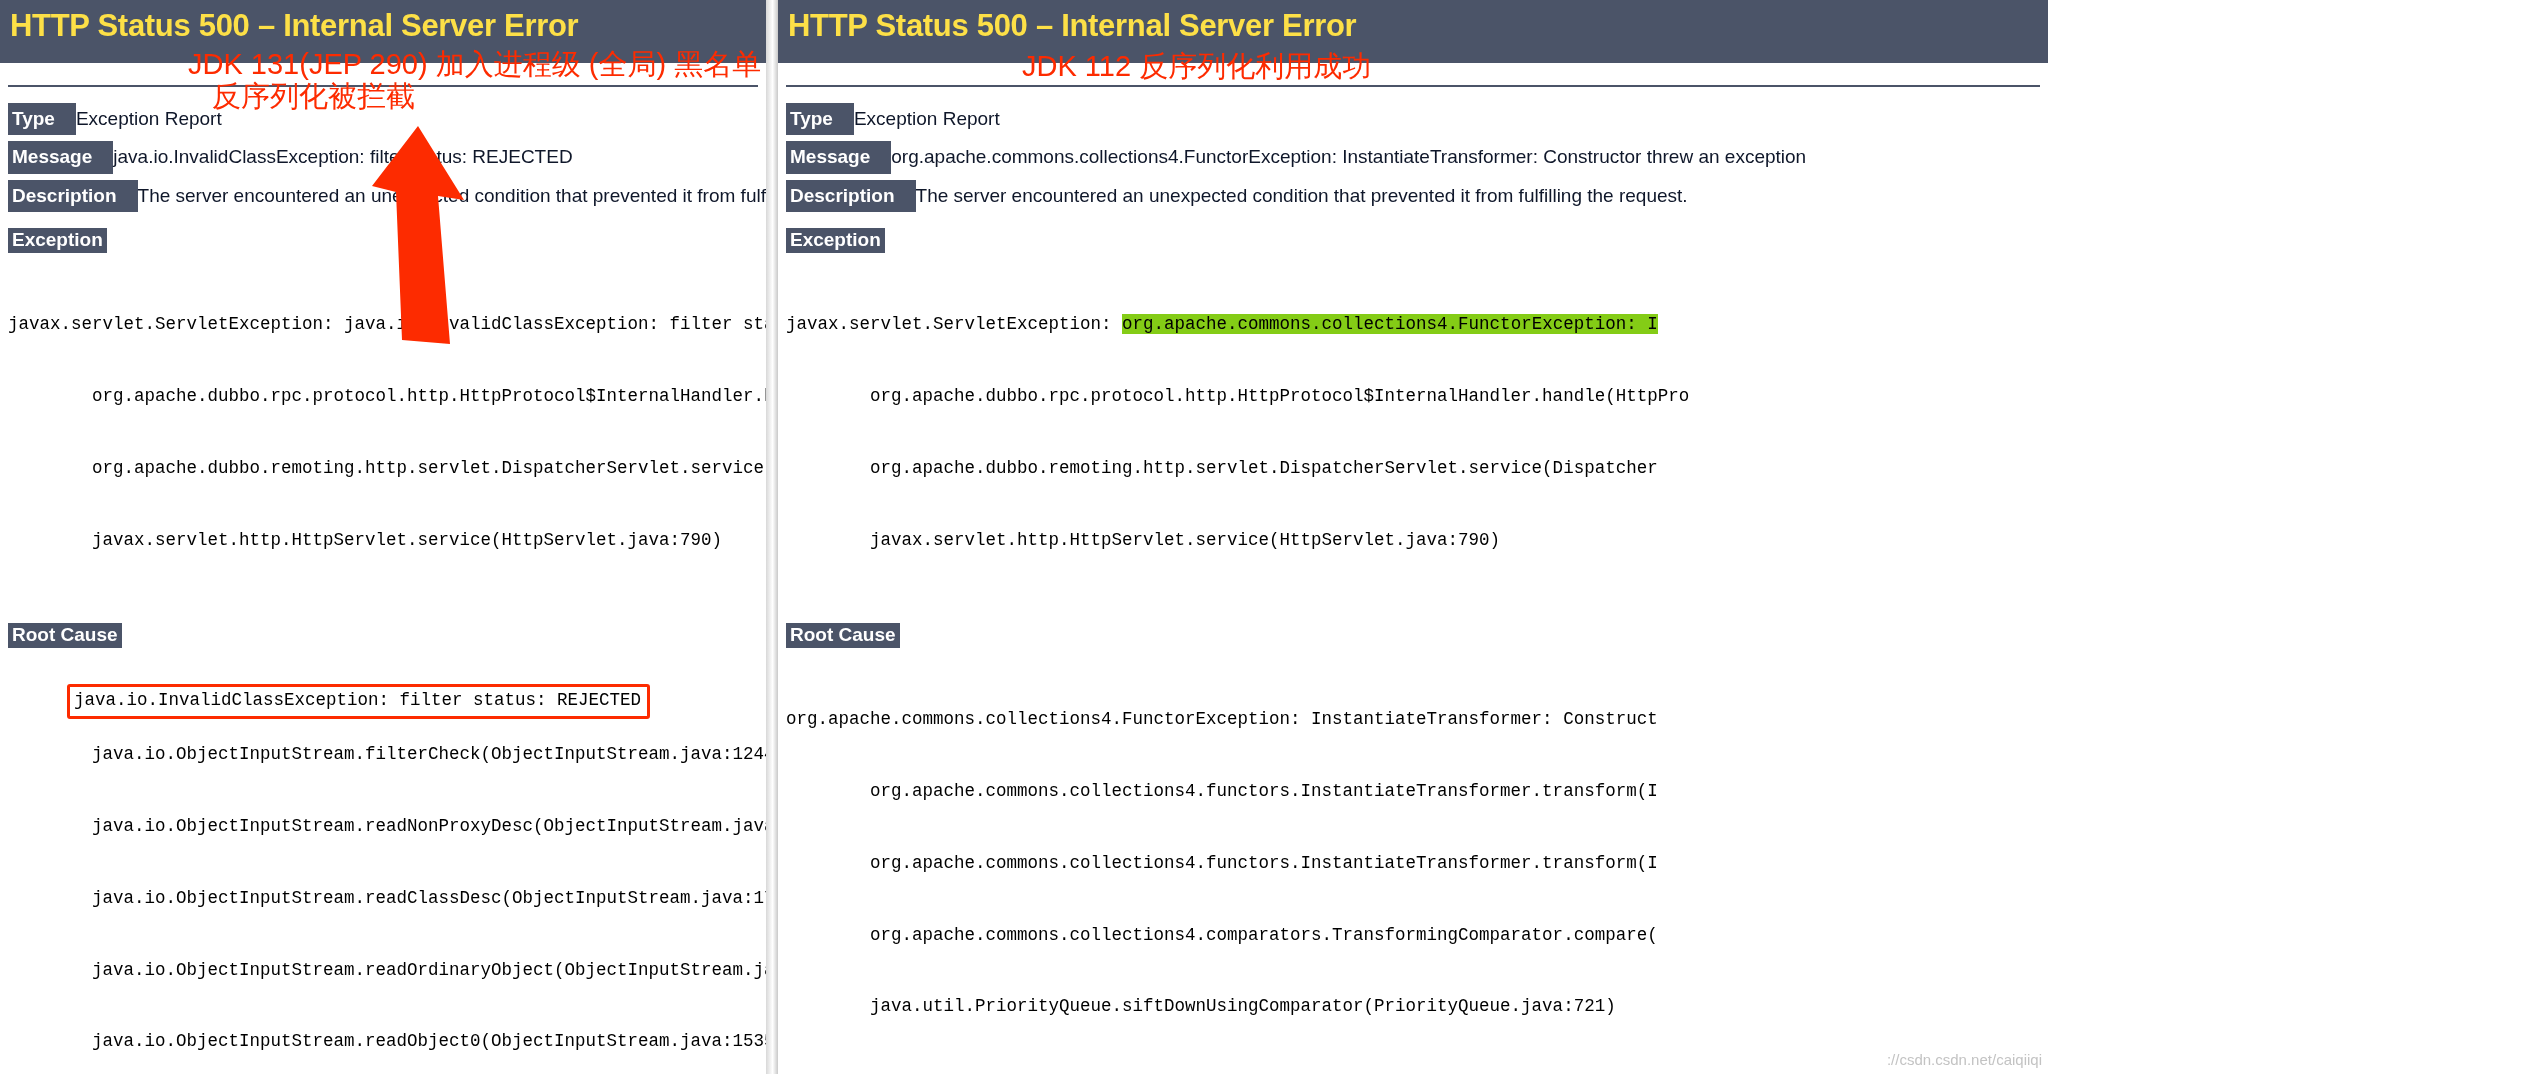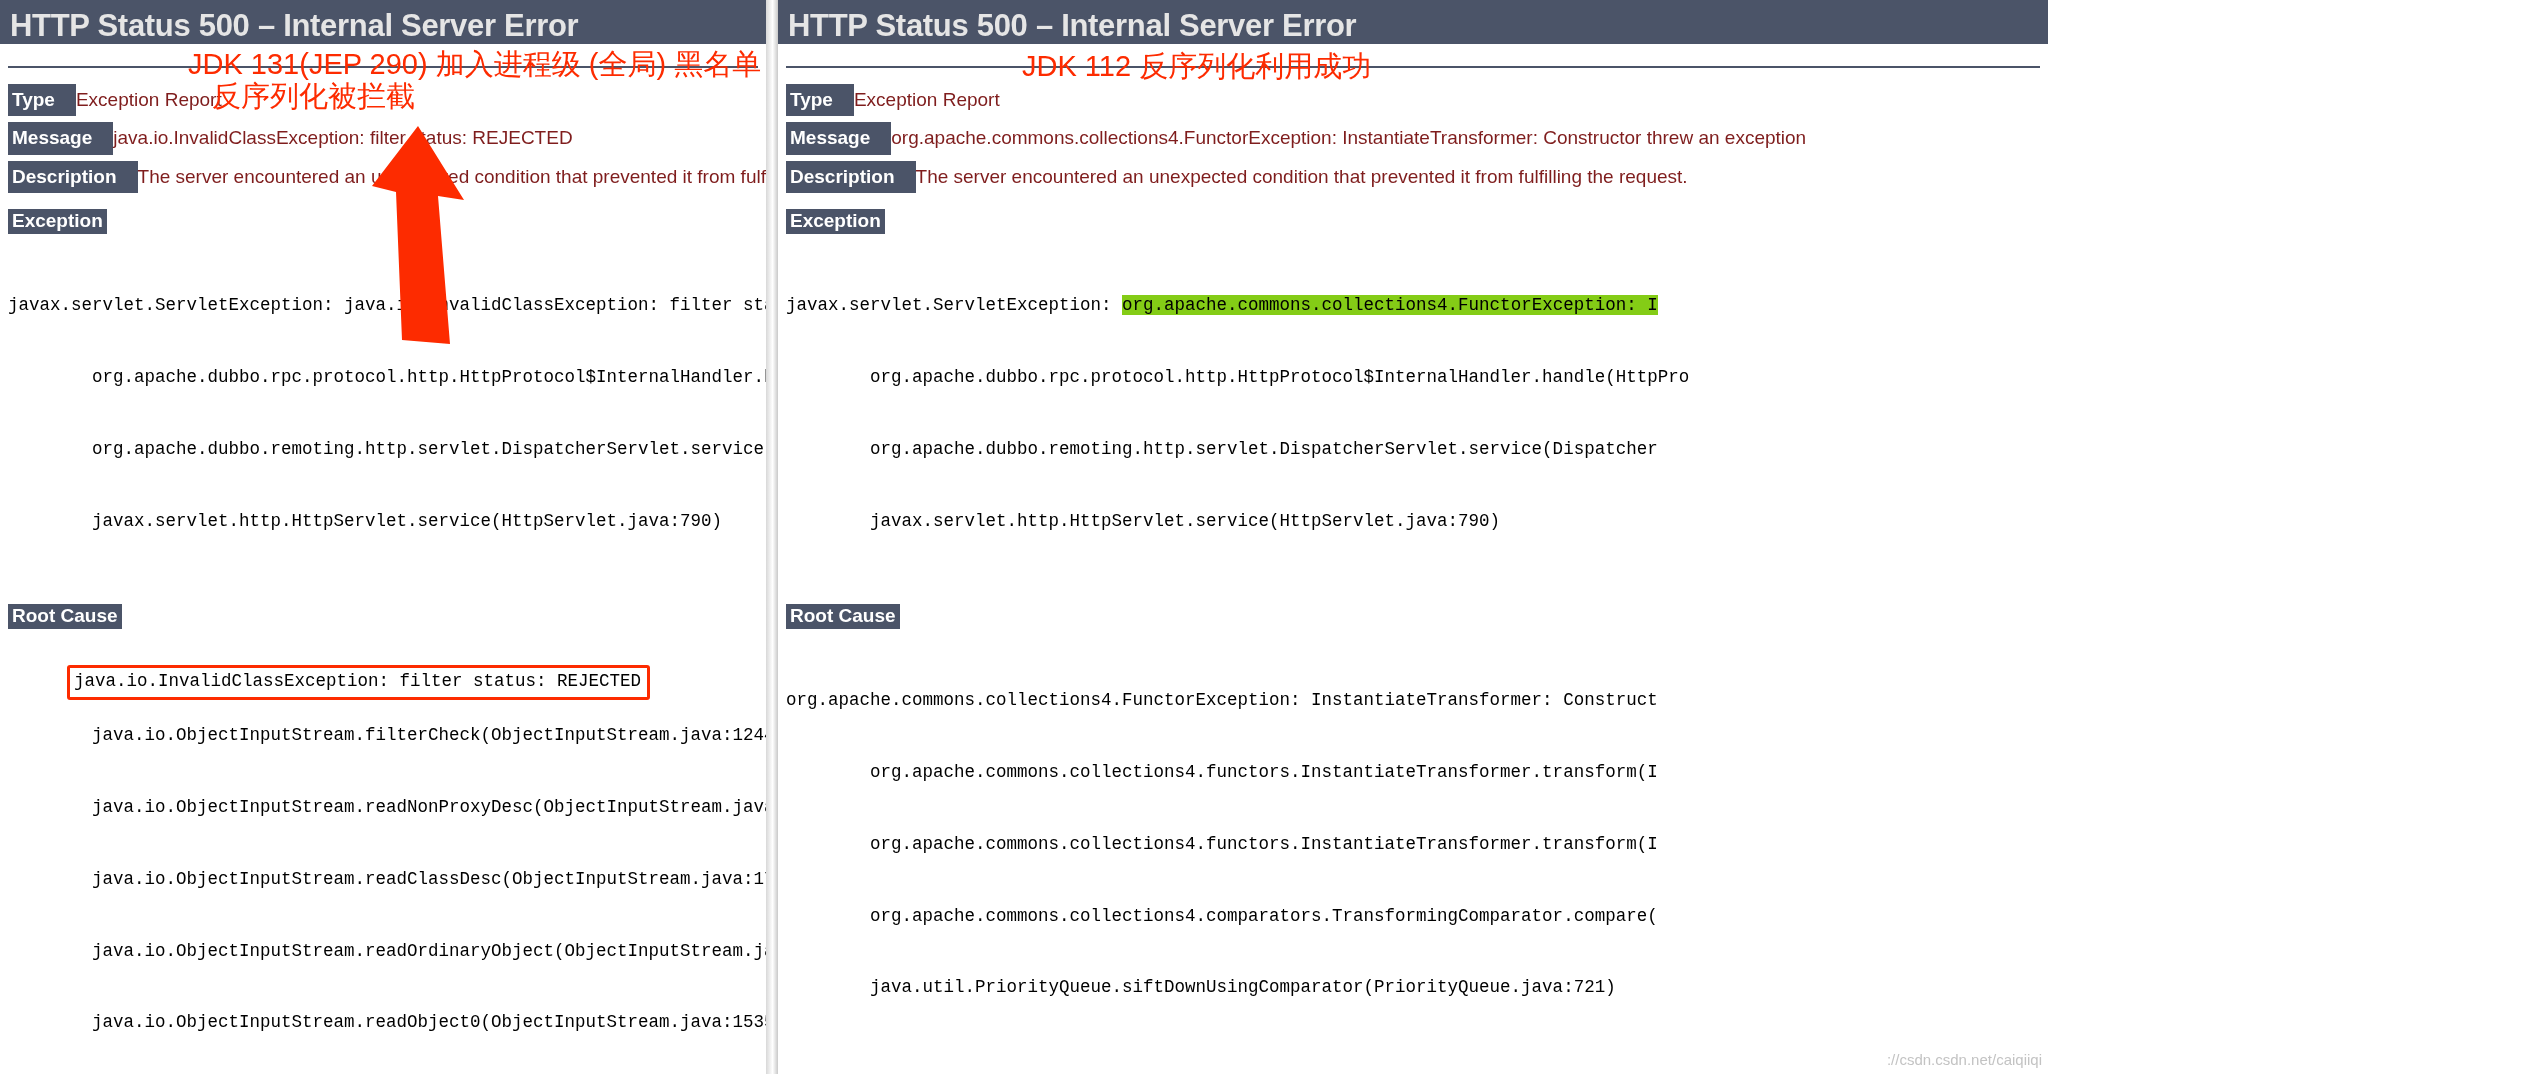--- a/index.html
+++ b/index.html
@@ -25,25 +25,25 @@
     box-sizing: border-box;
   }
   .panel-left  { width: 766px; }
   .panel-gap   { width: 12px; height: 1074px; background:
                  linear-gradient(to right, #d8d8d8, #ffffff 55%, #c9c9c9); }
   .panel-right { width: 1270px; }
 
   
   .err-title {
     background: #4b5468;
-    color: #e5e5e5;
+    color: #fde047;
     font-size: 31px;
     font-weight: bold;
     letter-spacing: -0.3px;
-    padding: 8px 10px 0 10px;
+    padding: 8px 10px 19px 10px;
     white-space: nowrap;
     font-family: "Liberation Sans", sans-serif;
   }
   .hr {
     border: none;
     border-top: 2px solid #4b5468;
     margin: 22px 8px 16px 8px;
   }
   .field {
     font-size: 19px;
@@ -52,21 +52,21 @@
     white-space: nowrap;
     line-height: 1.55;
   }
   .field .tag {
     background: #4b5468;
     color: #ffffff;
     font-weight: bold;
     padding: 1px 21px 2px 4px;
     display: inline-block;
   }
-  .field .val { color: #7f1d1d; }
+  .field .val { color: #0f172a; }
   .section-head {
     font-size: 19px;
     margin: 16px 0 8px 8px;
   }
   .section-head .tag {
     background: #4b5468;
     color: #ffffff;
     font-weight: bold;
     padding: 1px 4px 2px 4px;
     display: inline-block;

